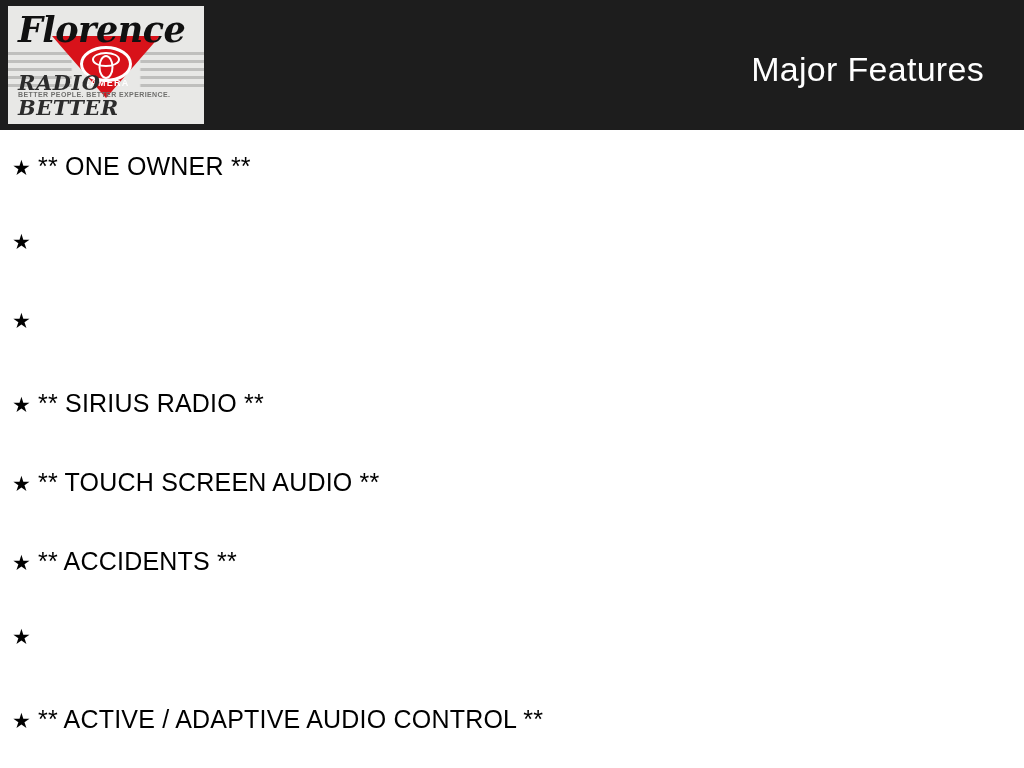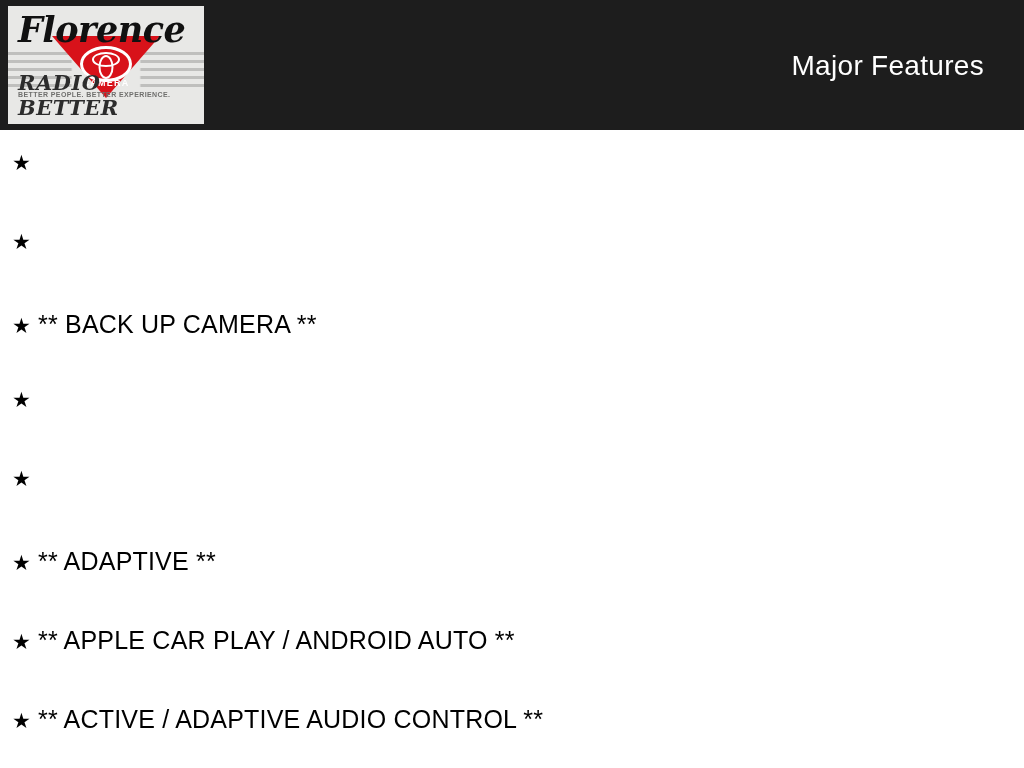--- a/index.html
+++ b/index.html
@@ -27,21 +27,21 @@
     height: 130px;
     background: #1d1d1d;
     display: flex;
     align-items: center;
   }
   .header-title {
     position: absolute;
     right: 40px;
     top: 50px;
     color: #ffffff;
-    font-size: 28px;
+    font-size: 34px;
     letter-spacing: 0.3px;
     white-space: nowrap;
   }
 
   
   .logo {
     position: absolute;
     left: 8px;
     top: 6px;
     width: 196px;
@@ -206,41 +206,42 @@
         <div class="logo-just">RADIO BETTER</div>
       </div>
     </div>
 
     <div class="header-title">Major Features</div>
   </div>
 
   <ul class="features">
     <li class="feature-row">
       <span class="bullet-star">★</span>
-    </li>
-    <li class="feature-row">
-      <span class="bullet-star">★</span>
-    </li>
-    <li class="feature-row">
-      <span class="bullet-star">★</span>
-      <span class="feature-text">** BACK UP CAMERA **</span>
-    </li>
-    <li class="feature-row">
-      <span class="bullet-star">★</span>
-    </li>
-    <li class="feature-row">
-      <span class="bullet-star">★</span>
-    </li>
-    <li class="feature-row">
-      <span class="bullet-star">★</span>
-      <span class="feature-text">** ADAPTIVE **</span>
-    </li>
-    <li class="feature-row">
-      <span class="bullet-star">★</span>
-      <span class="feature-text">** APPLE CAR PLAY / ANDROID AUTO **</span>
+      <span class="feature-text">** ONE OWNER **</span>
+    </li>
+    <li class="feature-row">
+      <span class="bullet-star">★</span>
+    </li>
+    <li class="feature-row">
+      <span class="bullet-star">★</span>
+    </li>
+    <li class="feature-row">
+      <span class="bullet-star">★</span>
+      <span class="feature-text">** SIRIUS RADIO **</span>
+    </li>
+    <li class="feature-row">
+      <span class="bullet-star">★</span>
+      <span class="feature-text">** TOUCH SCREEN AUDIO **</span>
+    </li>
+    <li class="feature-row">
+      <span class="bullet-star">★</span>
+      <span class="feature-text">** ACCIDENTS **</span>
+    </li>
+    <li class="feature-row">
+      <span class="bullet-star">★</span>
     </li>
     <li class="feature-row">
       <span class="bullet-star">★</span>
       <span class="feature-text">** ACTIVE / ADAPTIVE AUDIO CONTROL **</span>
     </li>
   </ul>
 
 </div>
 
 </body></html>

